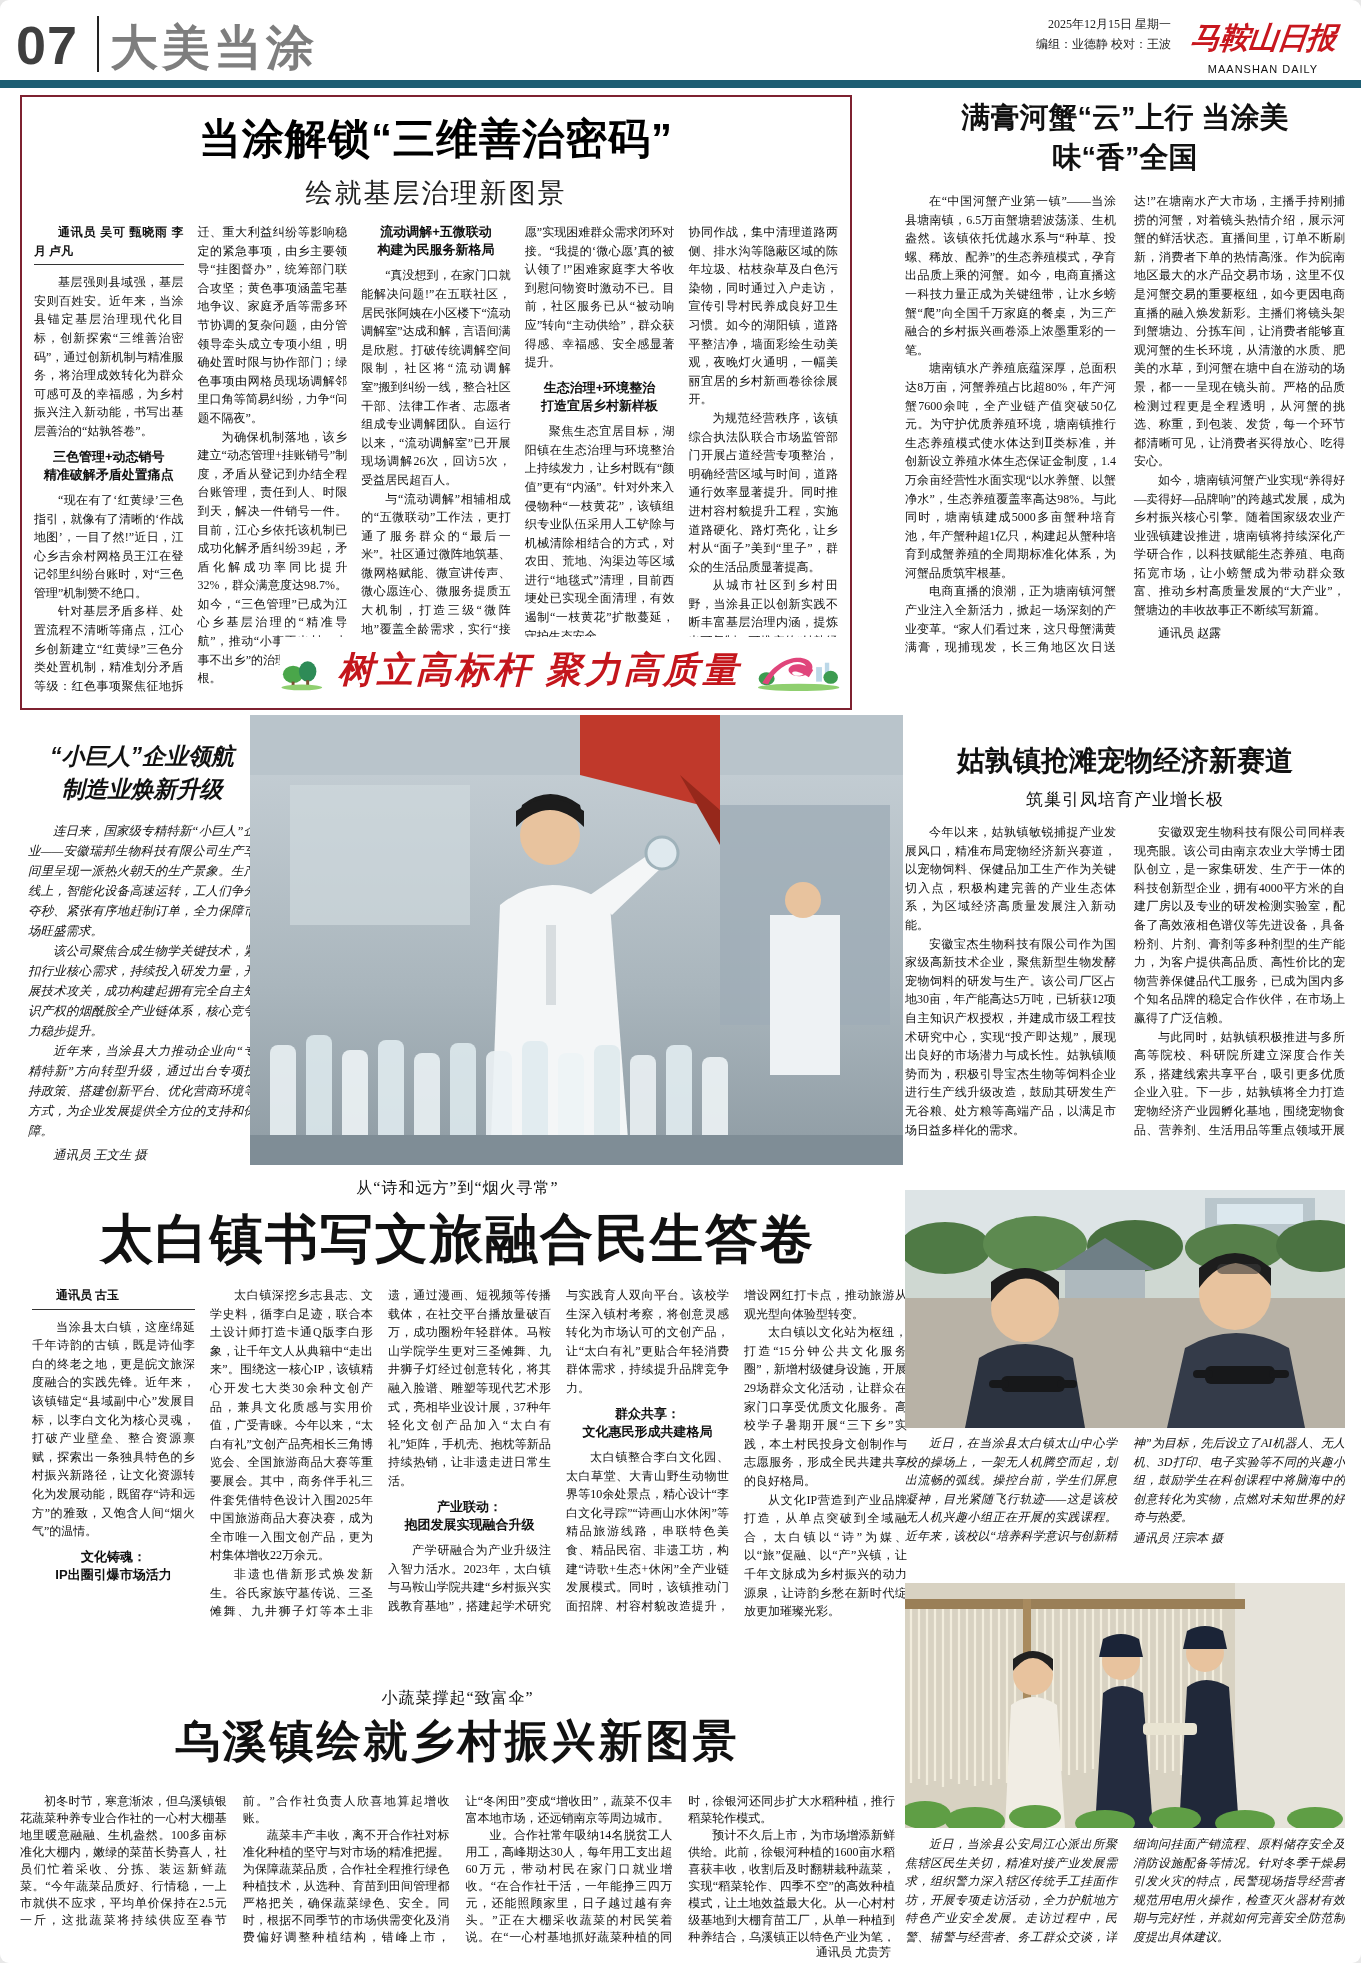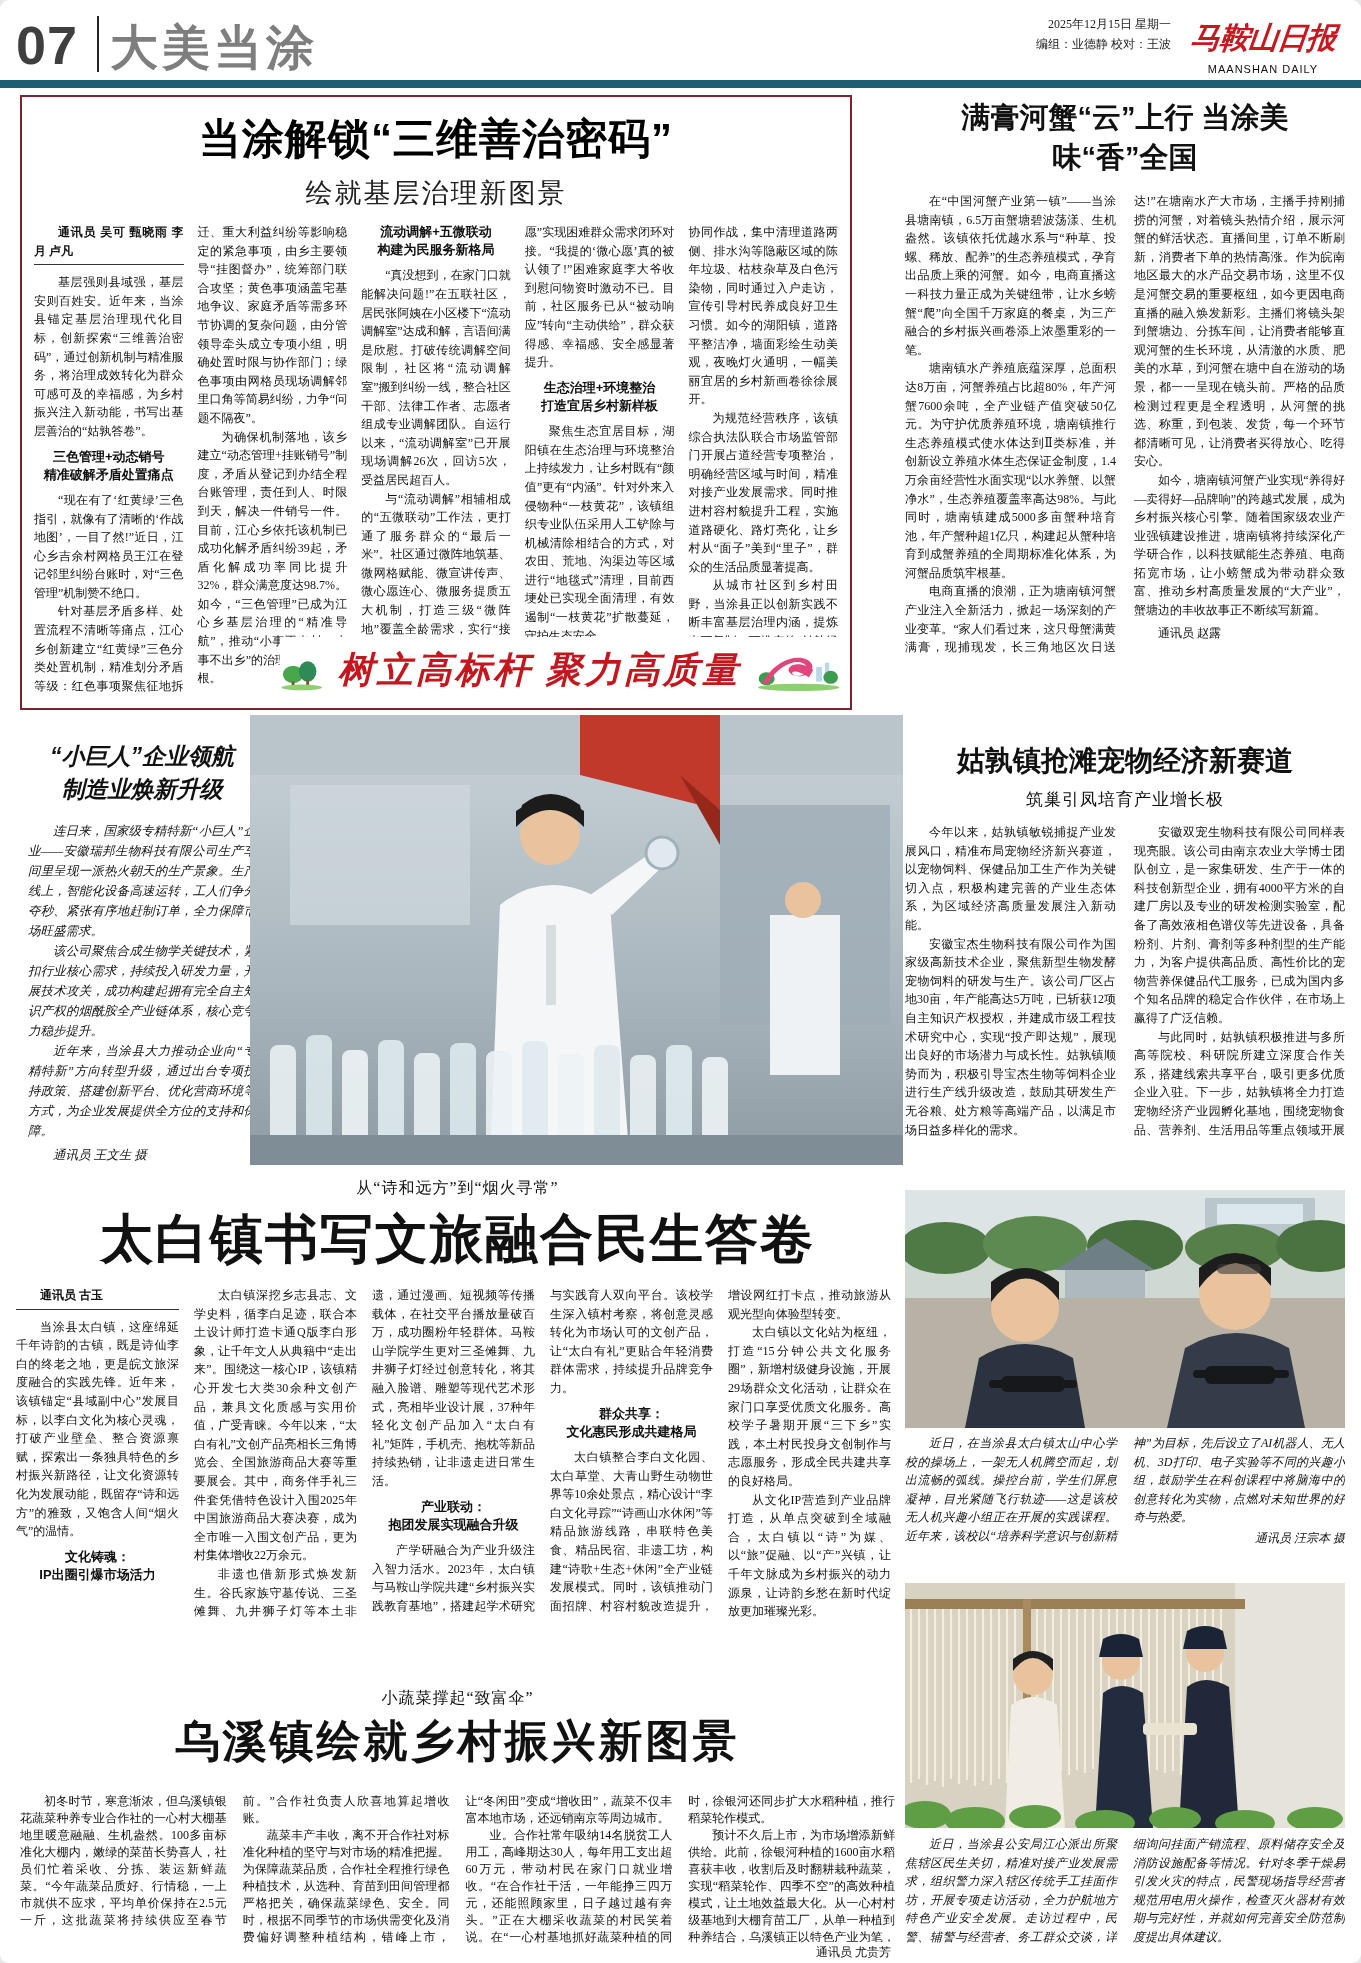--- a/index.html
+++ b/index.html
@@ -57,27 +57,27 @@
   
   .giant { position:absolute; left:20px; top:740px; width:228px;margin-left:8px; }
   .giant h3 { text-align:center; font-family:"Liberation Sans",sans-serif; font-size:23px; font-weight:bold; line-height:1.45;}
   .giant .bd { margin-top:14px; }
   .giant p.body { font-size:12.5px; line-height:1.6; }
 
   
   .photo { position:absolute; display:block; }
   .caption { position:absolute; column-count:2; column-gap:16px; font-size:12.5px; line-height:1.5;
     text-align:justify; font-style:italic; overflow:hidden; }
-  .caption .cr { text-align:right; font-style:italic; text-indent:0; margin-top:2px;}
+  .caption .cr { text-align:left; font-style:italic; text-indent:0; margin-top:2px;}
 
   
   .taibai-kicker { position:absolute; left:20px; top:1178px; width:875px; text-align:center; font-size:16px; letter-spacing:1px;}
   .taibai-head { position:absolute; left:20px; top:1204px; width:875px; text-align:center;
     font-family:"Liberation Sans",sans-serif; font-size:53px; font-weight:bold; letter-spacing:2px;}
-  .taibai-cols { position:absolute; left:16px; top:1286px; width:875px; height:392px; overflow:hidden;
+  .taibai-cols { position:absolute; left:32px; top:1286px; width:875px; height:392px; overflow:hidden;
     column-count:5; column-gap:15px; }
 
   
   .wuxi-kicker { position:absolute; left:20px; top:1688px; width:875px; text-align:center; font-size:16px; letter-spacing:1px;}
   .wuxi-head { position:absolute; left:20px; top:1712px; width:875px; text-align:center;
     font-family:"Liberation Sans",sans-serif; font-size:44px; font-weight:bold; letter-spacing:3px;}
   .wuxi-wrap { position:absolute; left:20px; top:1793px; width:875px; height:168px; }
   .wuxi-cols { height:168px; overflow:hidden; column-count:4; column-gap:16px; }
   .wuxi-cols p.body { line-height:1.42; }
   .wuxi-byline { position:absolute; right:0; bottom:0; background:#fff; padding:2px 4px 0 14px; font-size:12px;}
@@ -118,21 +118,21 @@
         <div>构建为民服务新格局</div>
       </div>
       <p class="body">“真没想到，在家门口就能解决问题!”在五联社区，居民张阿姨在小区楼下“流动调解室”达成和解，言语间满是欣慰。打破传统调解空间限制，社区将“流动调解室”搬到纠纷一线，整合社区干部、法律工作者、志愿者组成专业调解团队。自运行以来，“流动调解室”已开展现场调解26次，回访5次，受益居民超百人。</p>
       <p class="body">与“流动调解”相辅相成的“五微联动”工作法，更打通了服务群众的“最后一米”。社区通过微阵地筑基、微网格赋能、微宣讲传声、微心愿连心、微服务提质五大机制，打造三级“微阵地”覆盖全龄需求，实行“接诉即办”高效回应民生诉求，用乡土语言开展“微宣讲”传递政策温度，认领“微心愿”实现困难群众需求闭环对接。“我提的‘微心愿’真的被认领了!”困难家庭李大爷收到慰问物资时激动不已。目前，社区服务已从“被动响应”转向“主动供给”，群众获得感、幸福感、安全感显著提升。</p>
       <div class="subhd">
         <div>生态治理+环境整治</div>
         <div>打造宜居乡村新样板</div>
       </div>
       <p class="body">聚焦生态宜居目标，湖阳镇在生态治理与环境整治上持续发力，让乡村既有“颜值”更有“内涵”。针对外来入侵物种“一枝黄花”，该镇组织专业队伍采用人工铲除与机械清除相结合的方式，对农田、荒地、沟渠边等区域进行“地毯式”清理，目前西埂处已实现全面清理，有效遏制“一枝黄花”扩散蔓延，守护生态安全。</p>
       <p class="body">在环境卫生整治中，各村（社区）保洁员和志愿者协同作战，集中清理道路两侧、排水沟等隐蔽区域的陈年垃圾、枯枝杂草及白色污染物，同时通过入户走访，宣传引导村民养成良好卫生习惯。如今的湖阳镇，道路平整洁净，墙面彩绘生动美观，夜晚灯火通明，一幅美丽宜居的乡村新画卷徐徐展开。</p>
-      <p class="body">为规范经营秩序，该镇综合执法队联合市场监管部门开展占道经营专项整治，明确经营区域与时间，精准对接产业发展需求。同时推进村容村貌提升工程，实施道路硬化、路灯亮化，让乡村从“面子”美到“里子”，群众的生活品质显著提高。</p>
+      <p class="body">为规范经营秩序，该镇综合执法队联合市场监管部门开展占道经营专项整治，明确经营区域与时间，道路通行效率显著提升。同时推进村容村貌提升工程，实施道路硬化、路灯亮化，让乡村从“面子”美到“里子”，群众的生活品质显著提高。</p>
       <p class="body">从城市社区到乡村田野，当涂县正以创新实践不断丰富基层治理内涵，提炼出可复制、可推广的“姑孰经验”，为推进基层治理体系和治理能力现代化贡献当涂力量。</p>
     </div>
     <div class="gov-banner">
       <svg width="60" height="56" viewBox="0 0 60 56">
         <ellipse cx="18" cy="34" rx="14" ry="12" fill="#4aa64a"></ellipse>
         <ellipse cx="38" cy="30" rx="12" ry="14" fill="#2e8b57"></ellipse>
         <rect x="16" y="44" width="4" height="10" fill="#7a5230"></rect>
         <rect x="36" y="42" width="4" height="12" fill="#7a5230"></rect>
         <ellipse cx="30" cy="52" rx="28" ry="4" fill="#8fcf6f"></ellipse>
       </svg>

